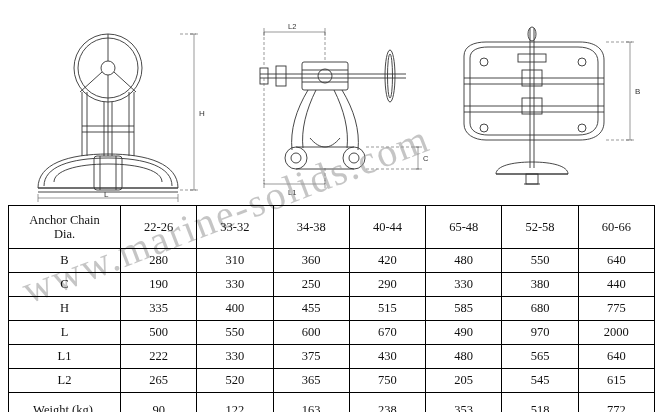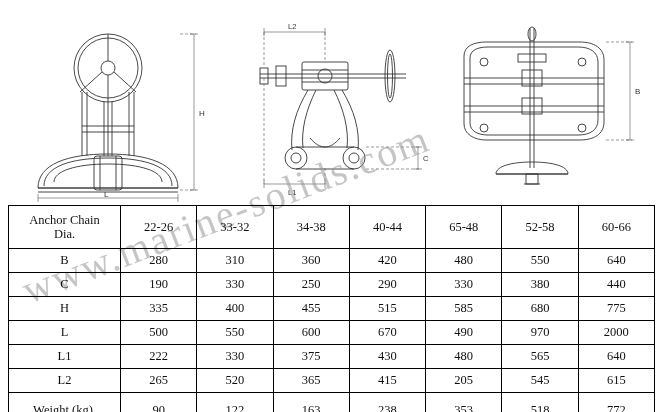--- a/index.html
+++ b/index.html
@@ -277,21 +277,21 @@
           <td class="val">430</td>
           <td class="val">480</td>
           <td class="val">565</td>
           <td class="val">640</td>
         </tr>
         <tr class="datarow">
           <td class="rowlab">L2</td>
           <td class="val">265</td>
           <td class="val">520</td>
           <td class="val">365</td>
-          <td class="val">415</td>
+          <td class="val">750</td>
           <td class="val">205</td>
           <td class="val">545</td>
           <td class="val">615</td>
         </tr>
         <tr class="weightrow">
           <td class="rowlab">Weight (kg).</td>
           <td class="val">90</td>
           <td class="val">122</td>
           <td class="val">163</td>
           <td class="val">238</td>

